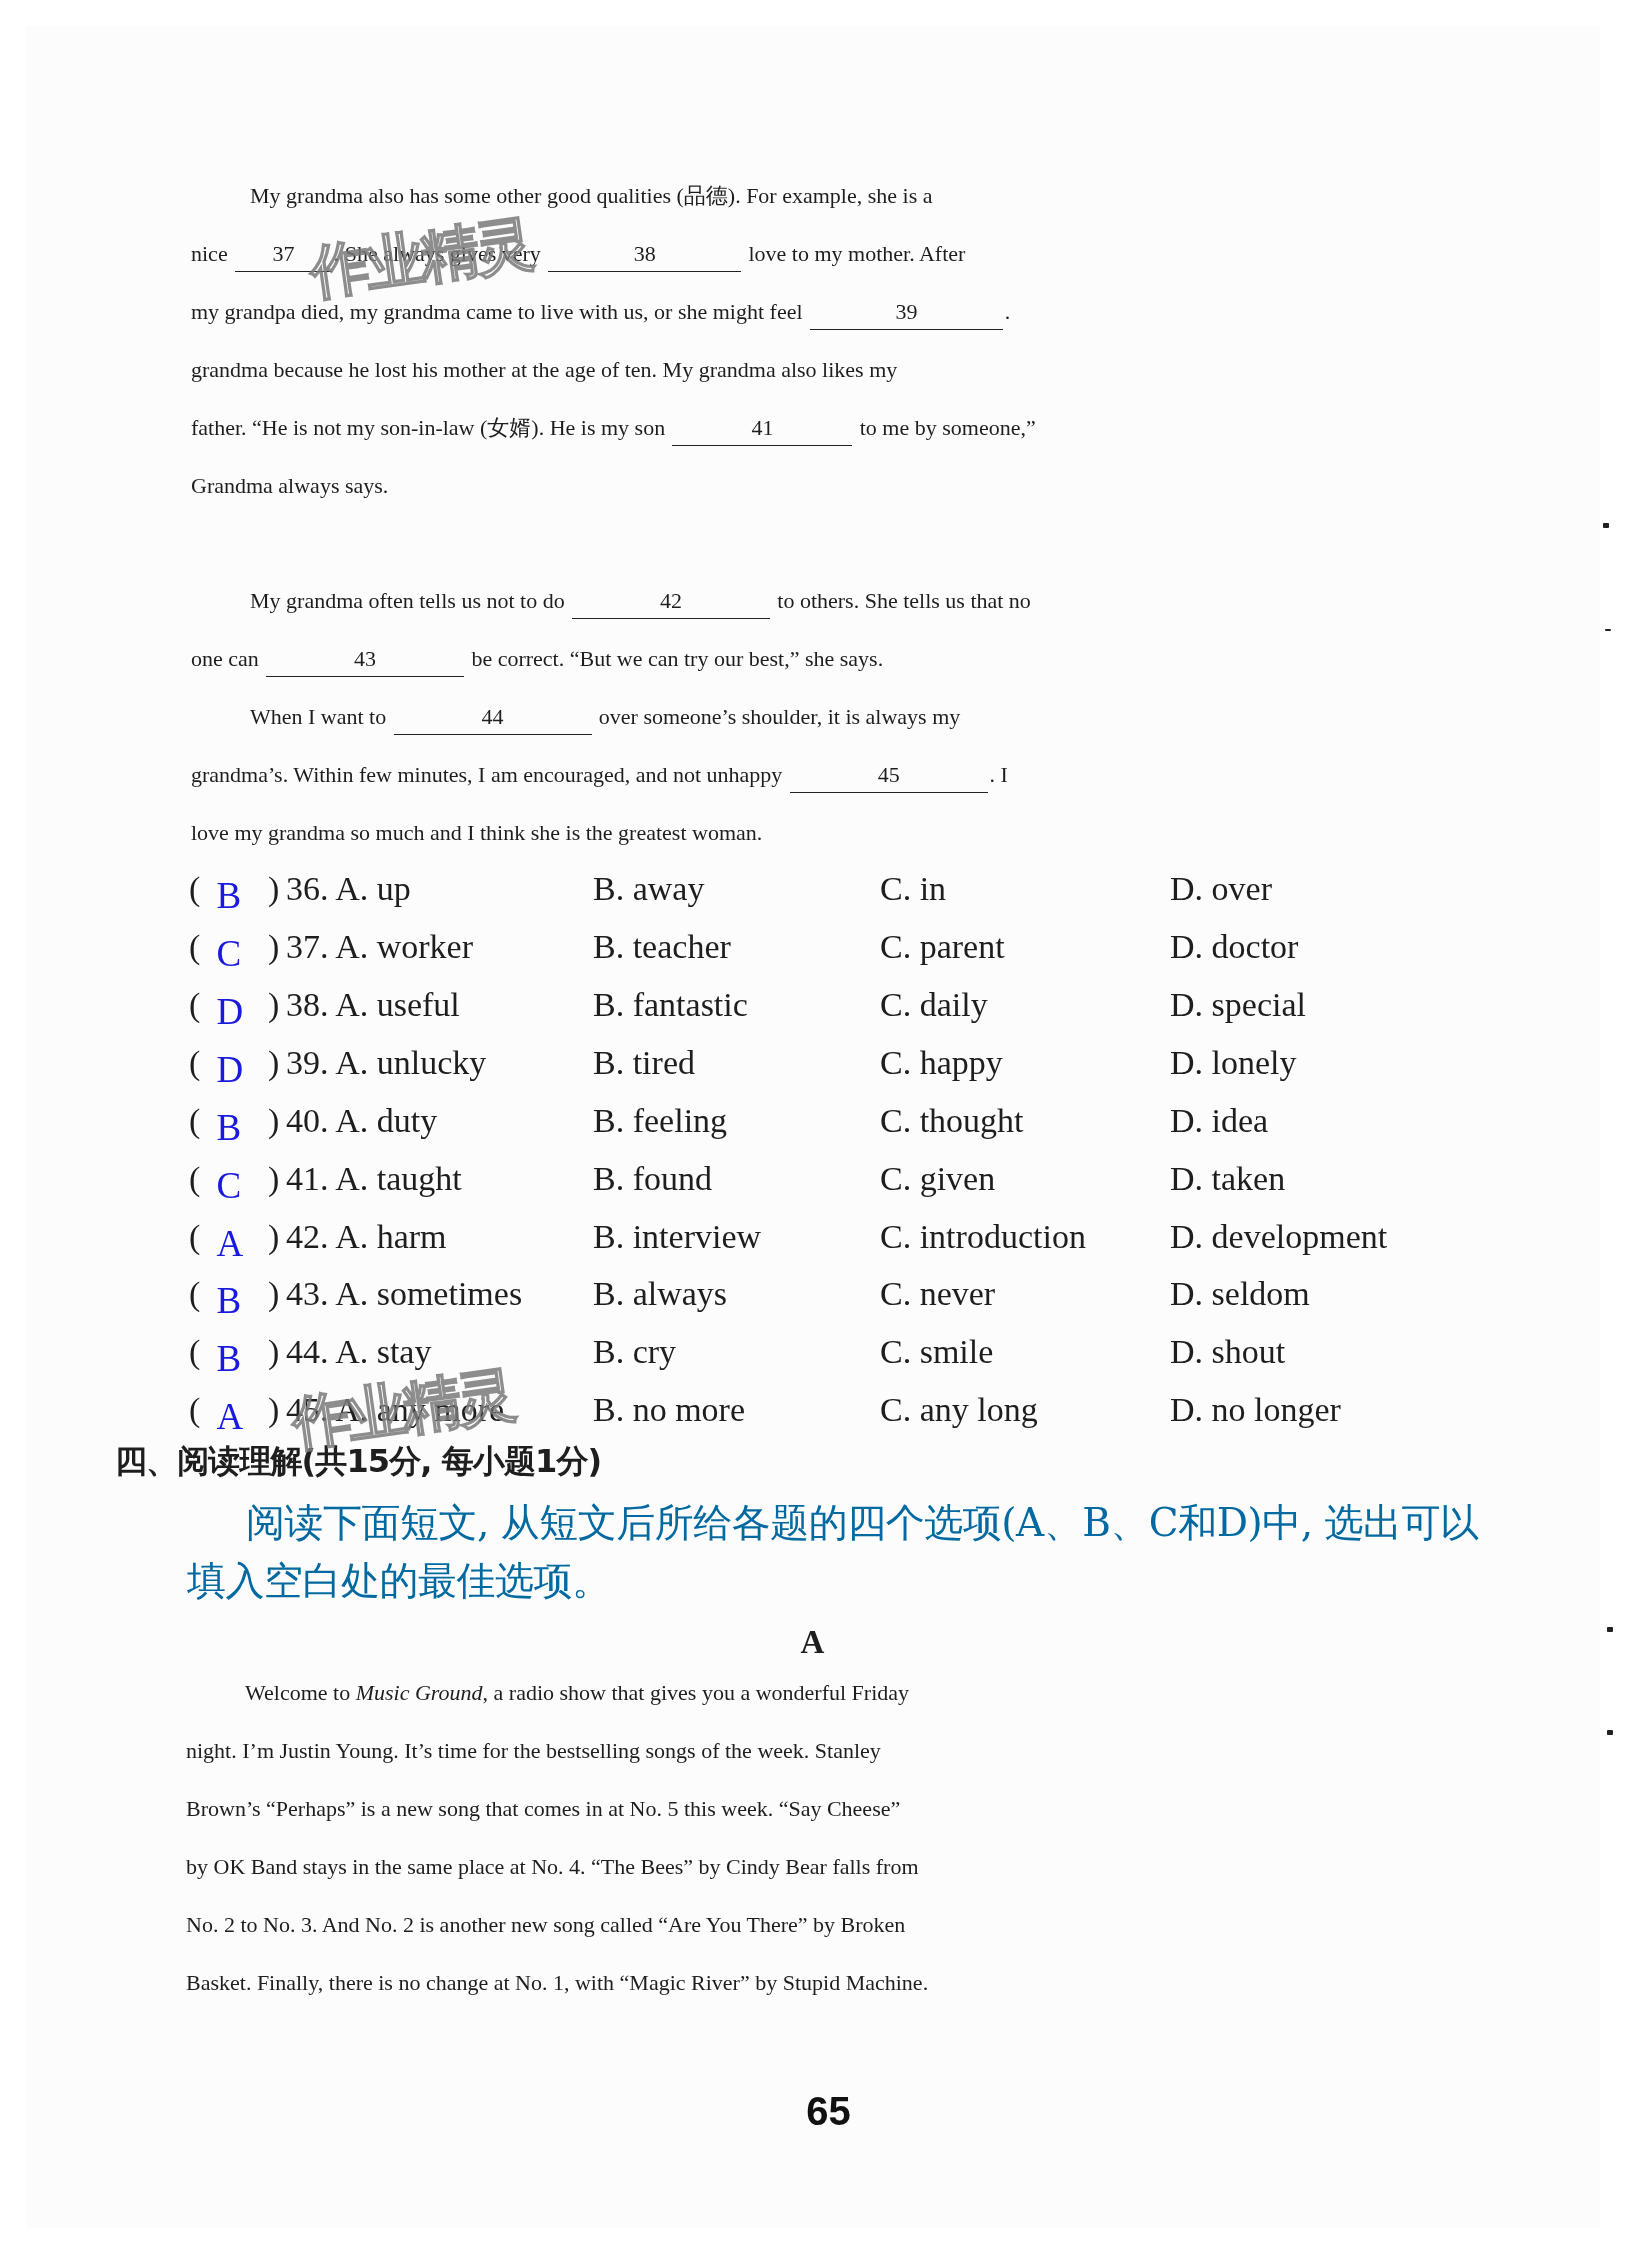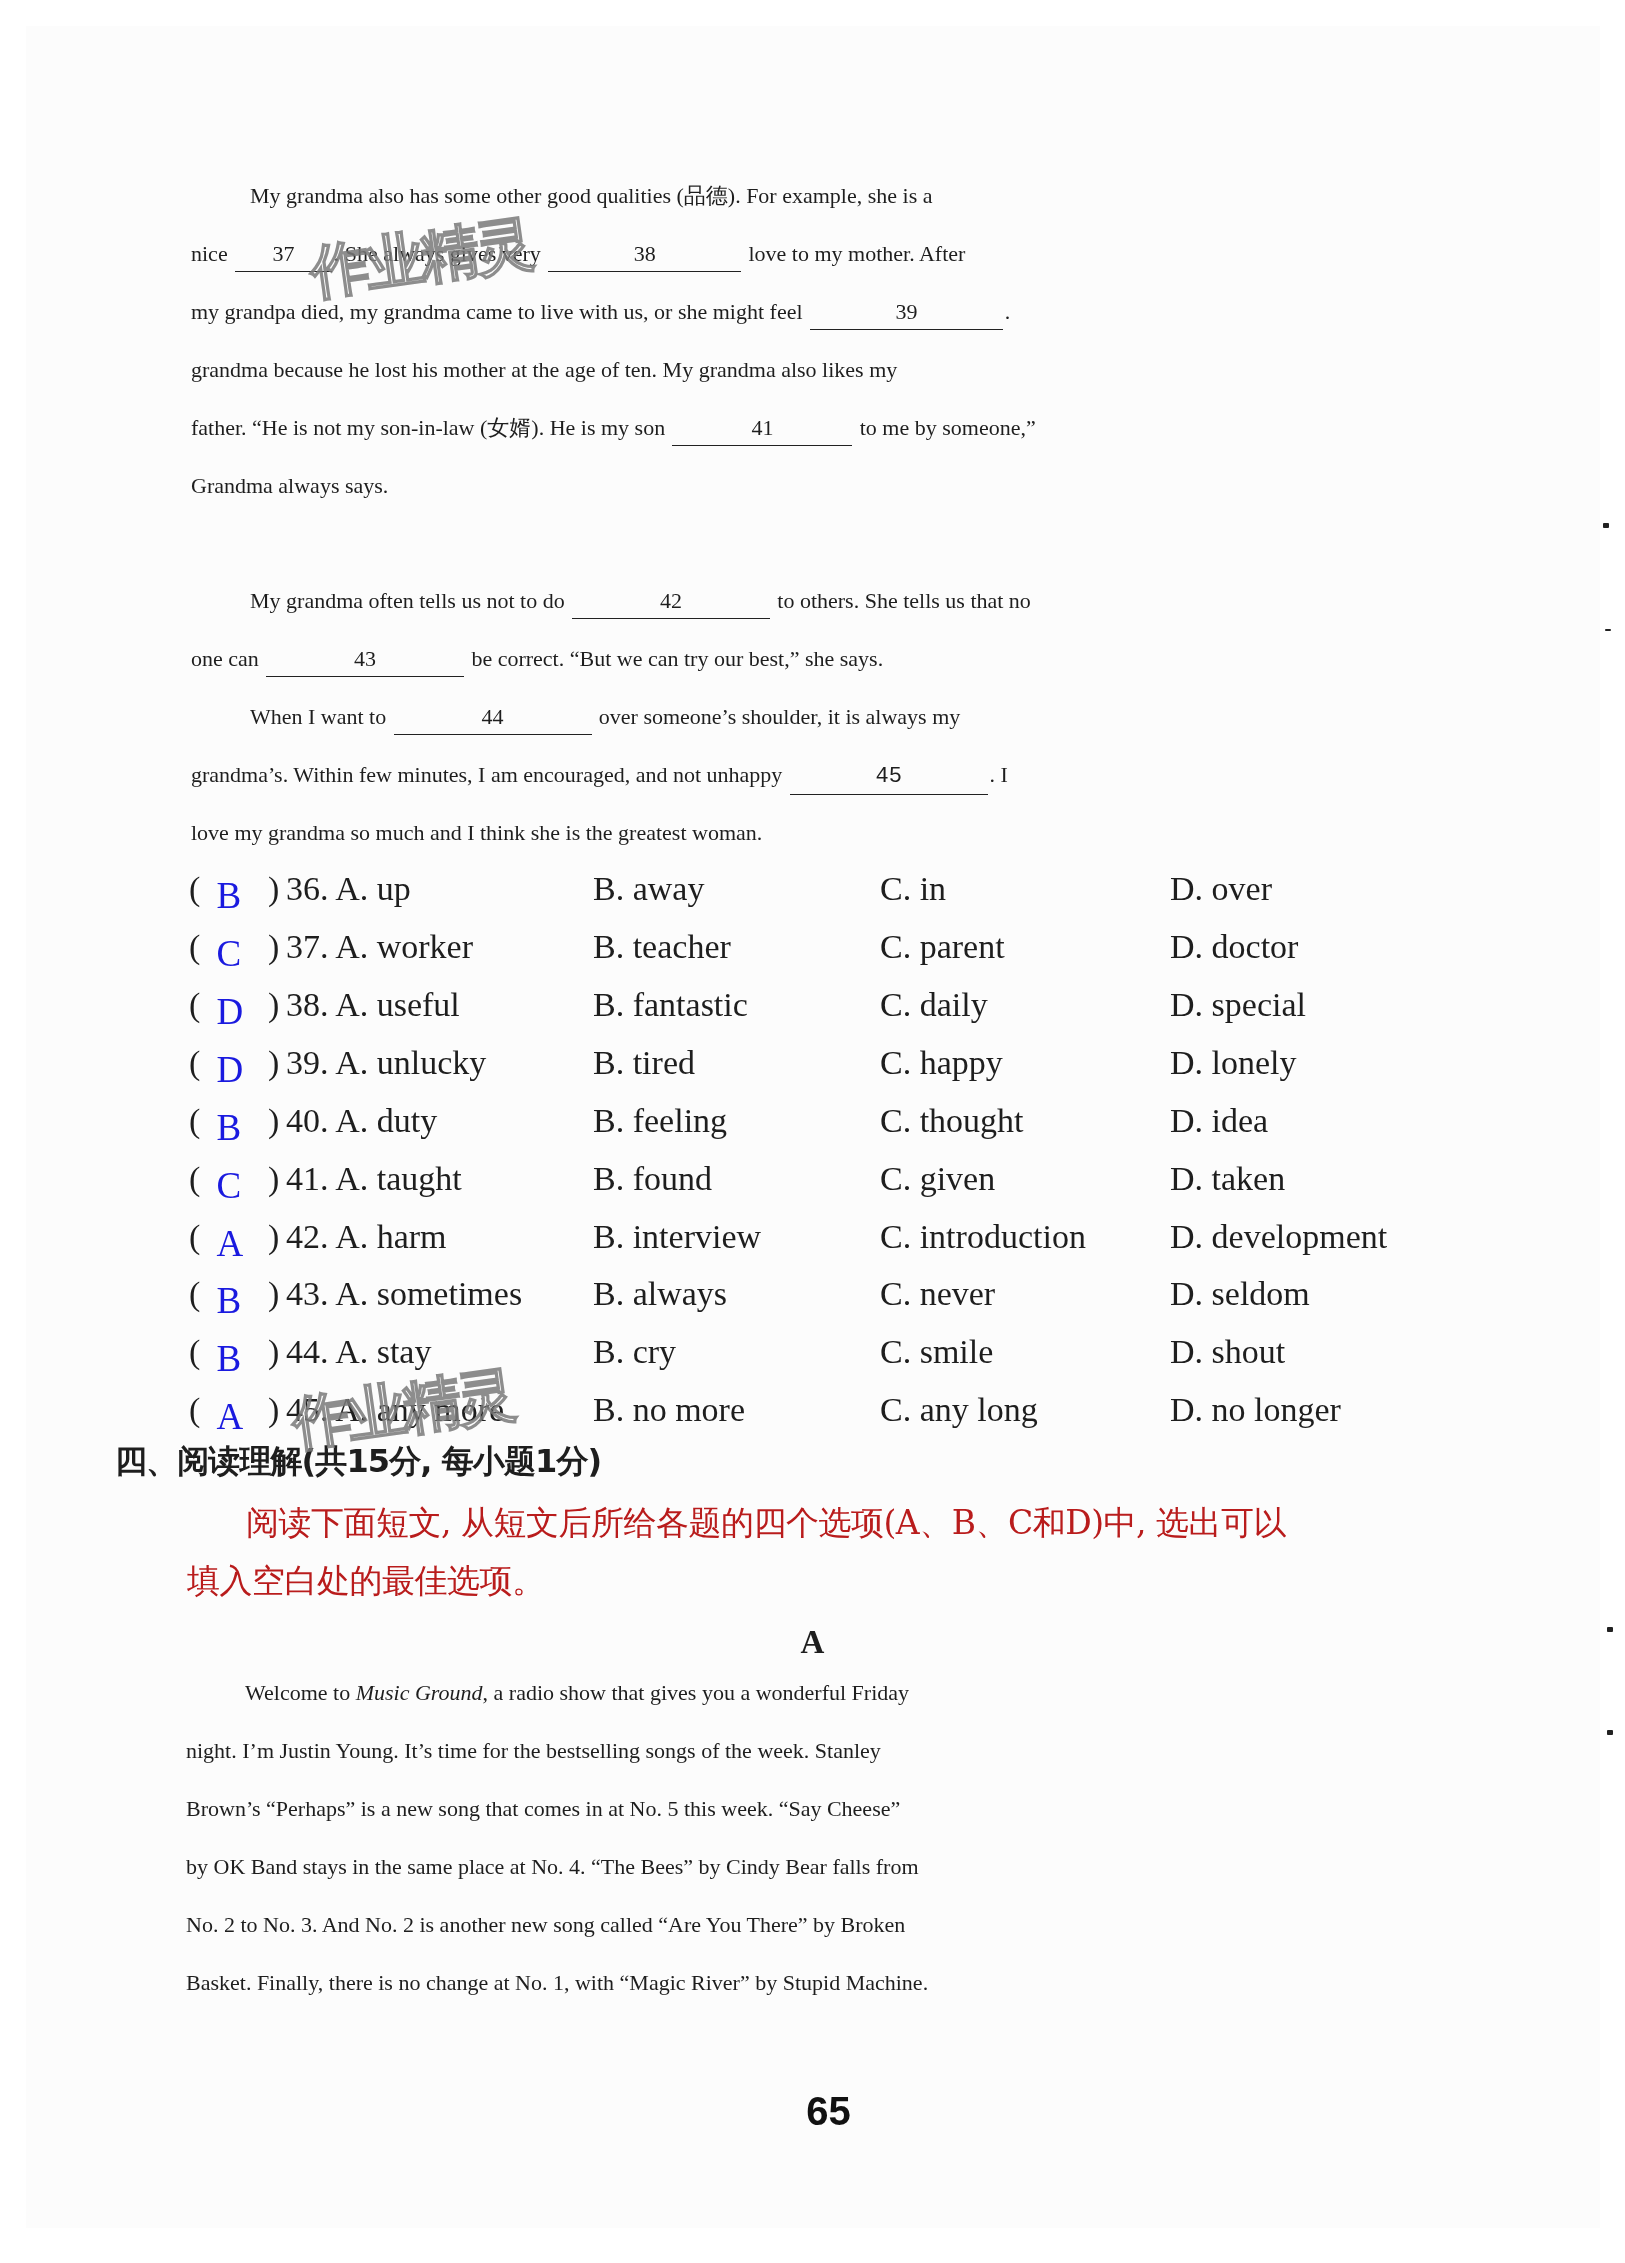--- a/index.html
+++ b/index.html
@@ -33,22 +33,22 @@
     .qa { position: absolute; left: 97px; }
     .qb { position: absolute; left: 404px; }
     .qc { position: absolute; left: 691px; }
     .qd { position: absolute; left: 981px; }
     .section-title {
       position: absolute; left: 115px; top: 1440px; font-size: 32px; font-weight: bold;
       font-family: "DejaVu Sans", "Liberation Sans", sans-serif; color: #1e1e1e;
       letter-spacing: -0.9px;
     }
     .instr {
-      position: absolute; left: 187px; width: 1258px; font-size: 33px; line-height: 58px;
-      font-family: "DejaVu Serif", "Liberation Serif", serif; color: #b91c1c;
+      position: absolute; left: 187px; width: 1258px; font-size: 39px; line-height: 58px;
+      font-family: "DejaVu Serif", "Liberation Serif", serif; color: #0369a1;
       letter-spacing: -0.5px;
     }
     .part-label {
       position: absolute; left: 0; width: 1625px; text-align: center; top: 1613px;
       font-size: 33px; font-weight: bold; line-height: 58px;
     }
     .page-num {
       position: absolute; left: 16px; width: 1625px; text-align: center; top: 2089px;
       font-size: 40px; font-weight: bold; font-family: "Liberation Sans", "DejaVu Sans", sans-serif;
       color: #111;
@@ -102,21 +102,21 @@
 </div>
 
 <div class="para serif" style="top:688px;">
   <div class="line indent">
     <span>When I want to</span>
     <span class="blank" style="width:198px;"><span class="num">44</span></span>
     <span>over someone’s shoulder, it is always my</span>
   </div>
   <div class="line">
     <span>grandma’s. Within few minutes, I am encouraged, and not unhappy</span>
-    <span class="blank" style="width:198px;font-family:Liberation Mono, monospace;"><span class="num">45</span></span><span>. I</span>
+    <span class="blank" style="width:198px;"><span class="num">45</span></span><span>. I</span>
   </div>
   <div class="line"><span>love my grandma so much and I think she is the greatest woman.</span></div>
 </div>
 
 <div id="questions">
     <div class="opt-row serif" style="top: 860px;">
       <span class="paren">(</span>
       <span class="ans">B</span>
       <span class="paren-r">)</span>
       <span class="qa"><span>36.</span> <span>A. up</span></span>

